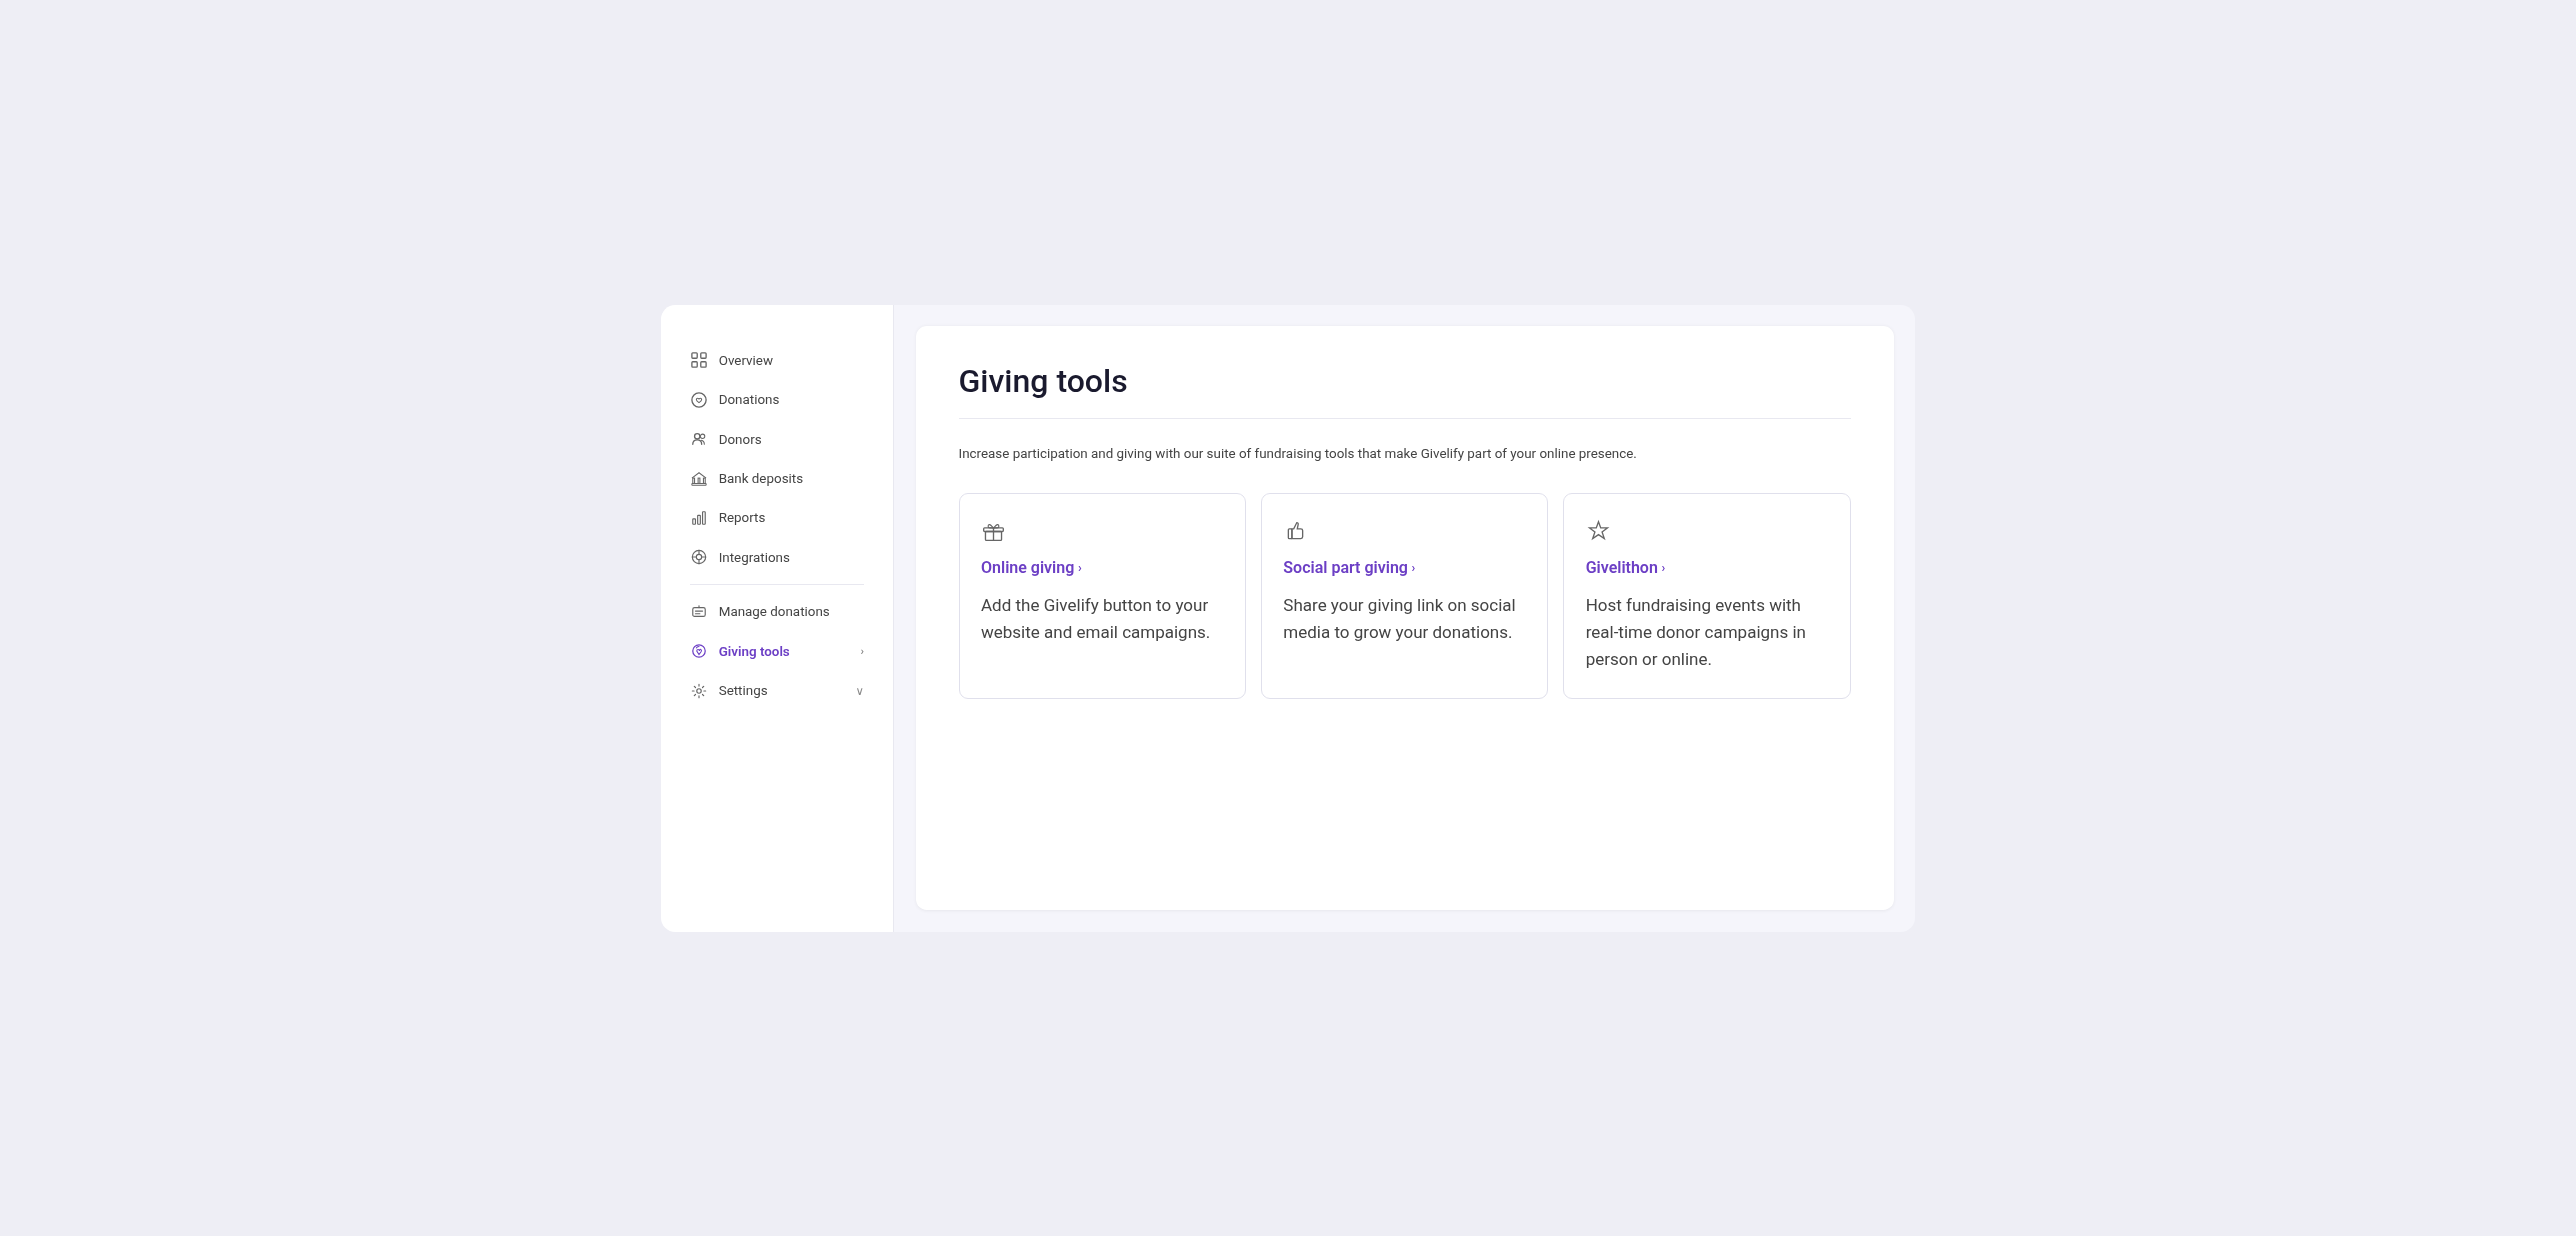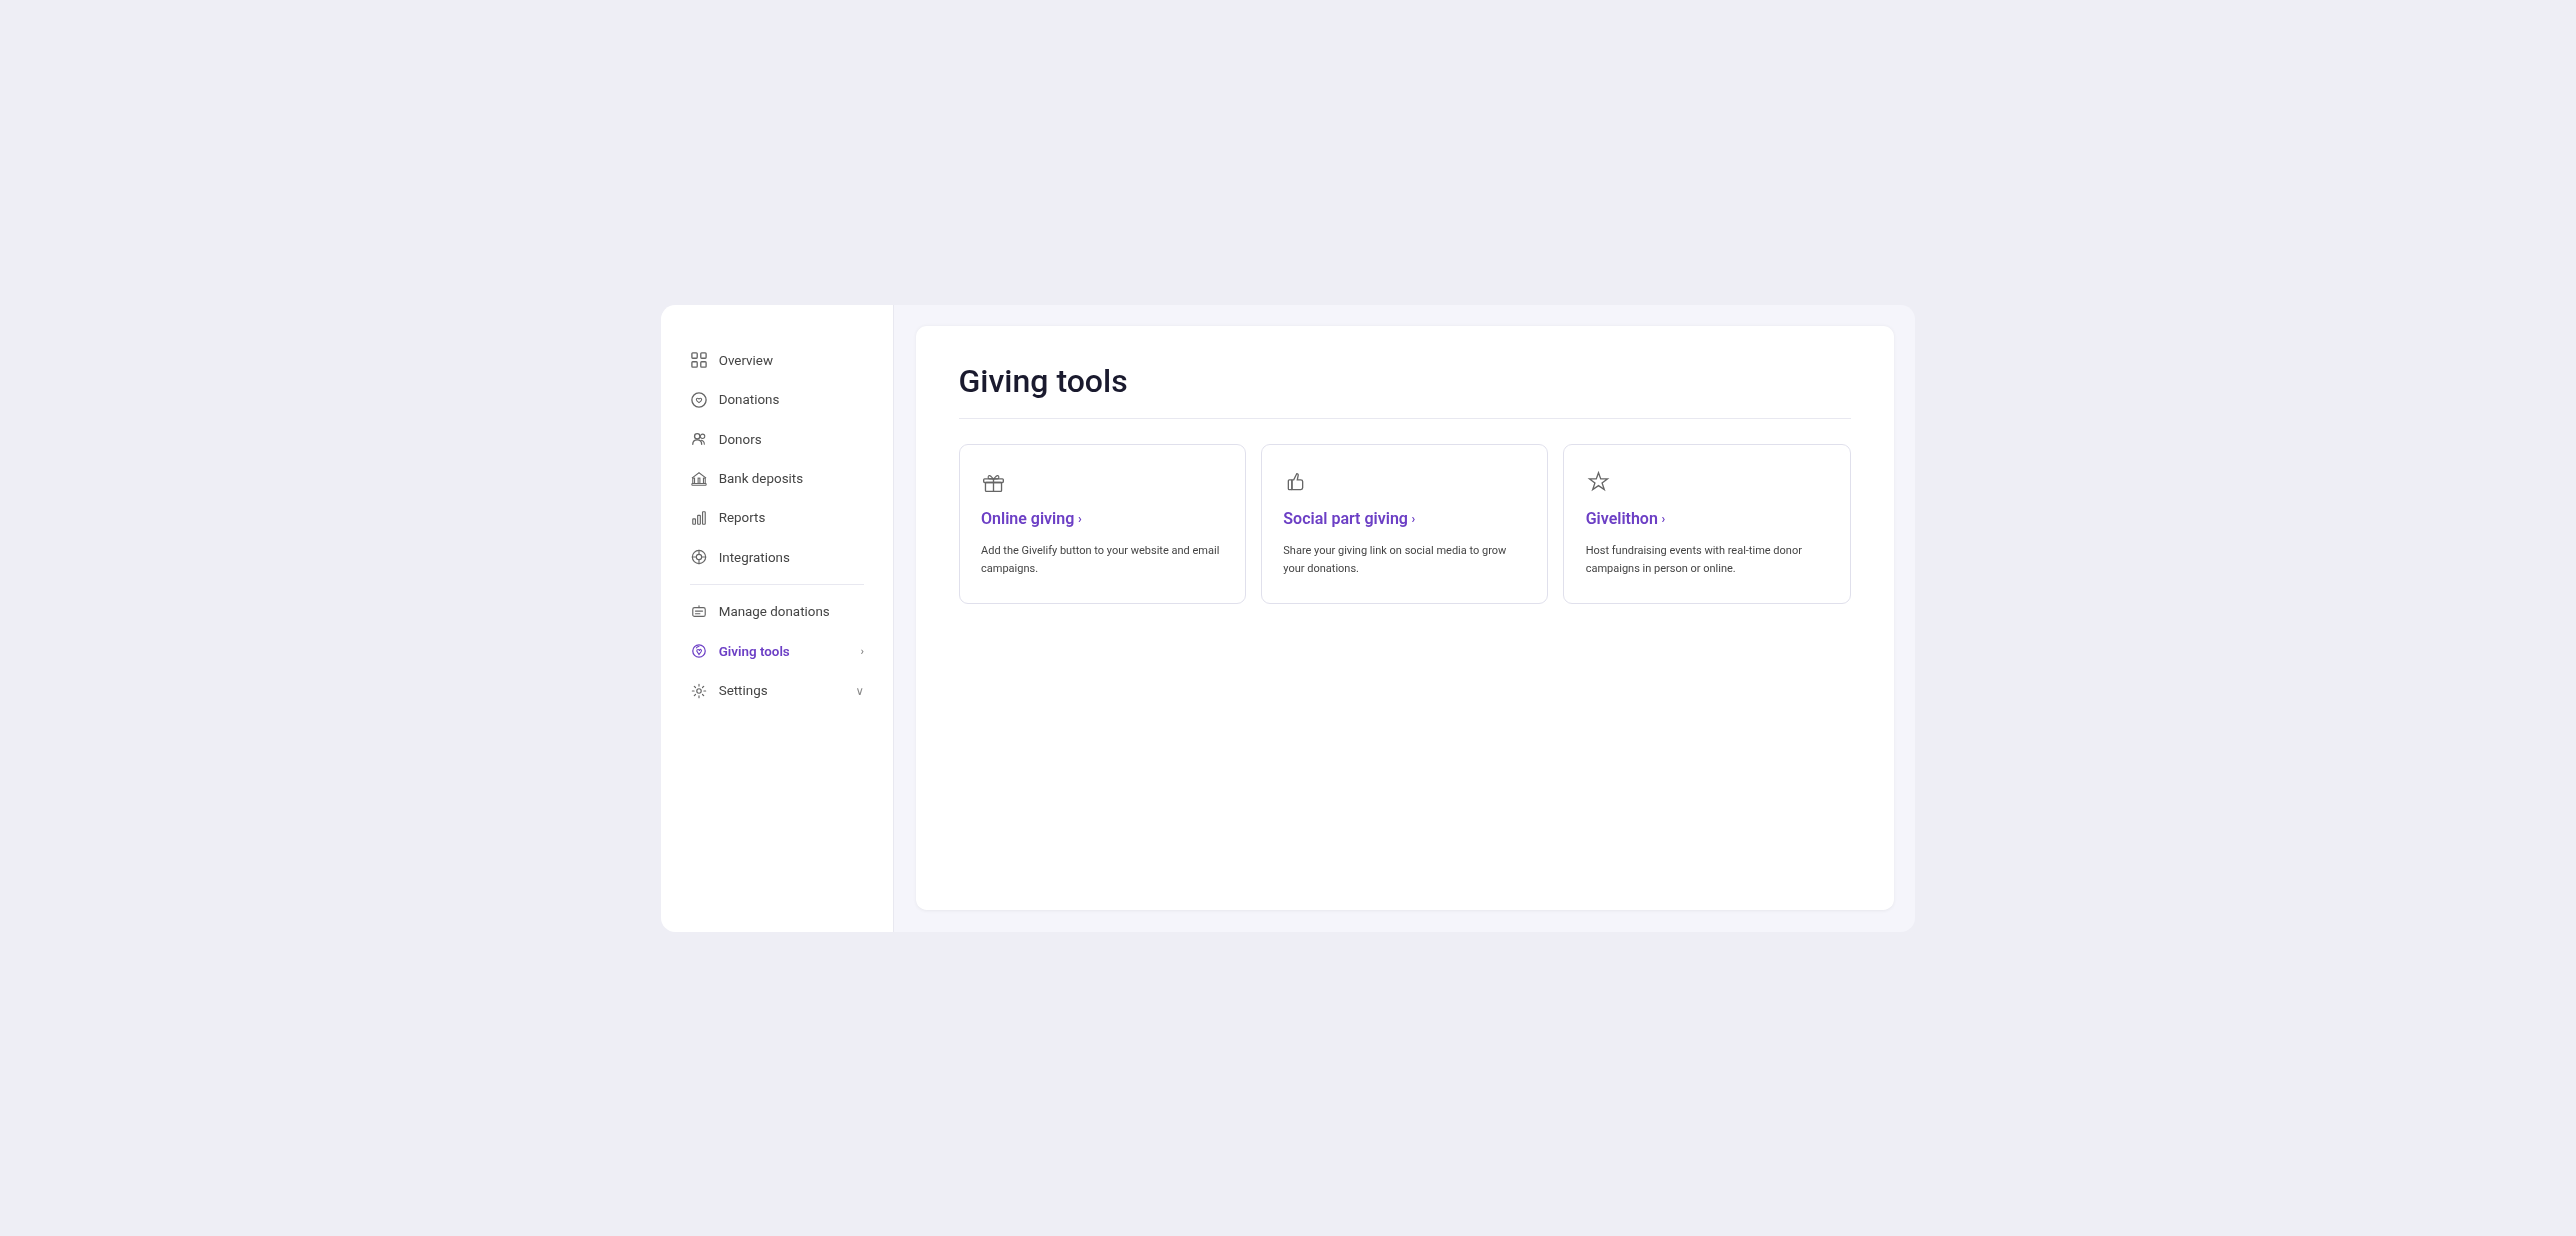--- a/index.html
+++ b/index.html
@@ -145,21 +145,21 @@
       color: #6c3fc5;
       margin-bottom: 14.3px;
       display: flex;
       align-items: center;
       gap: 3.6px;
     }
     .tool-card-title .chevron {
       font-size: 12.5px;
     }
     .tool-card-desc {
-      font-size: 11px;
+      font-size: 17px;
       color: #444;
       line-height: 1.6;
     }
     
     svg {
       display: block;
     }
   </style>
 </head>
 <body>
@@ -274,20 +274,21 @@
         <span>Settings</span>
         <span class="chevron">∨</span>
       </div>
     </nav>
   </aside>
 
   <main class="main-content">
     <div class="content-card">
       <h1 class="page-title">Giving tools</h1>
       <div class="content-divider"></div>
+      <p class="page-description">Increase participation and giving with our suite of fundraising tools that make Givelify part of your online presence.</p>
 
       <div class="tools-grid">
 
         <div class="tool-card">
           <span class="tool-card-icon">
             <svg width="25" height="25" viewBox="0 0 28 28" fill="none">
               <rect x="3" y="10" width="22" height="4" rx="1" stroke="#666" stroke-width="1.5"></rect>
               <rect x="5" y="14" width="18" height="10" rx="1" stroke="#666" stroke-width="1.5"></rect>
               <path d="M14 10V24" stroke="#666" stroke-width="1.5"></path>
               <path d="M10 10C10 10 8 10 8 8C8 6 10 6 11 7C12 8 14 10 14 10C14 10 12 10 10 10Z" stroke="#666" stroke-width="1.3" fill="none"></path>

